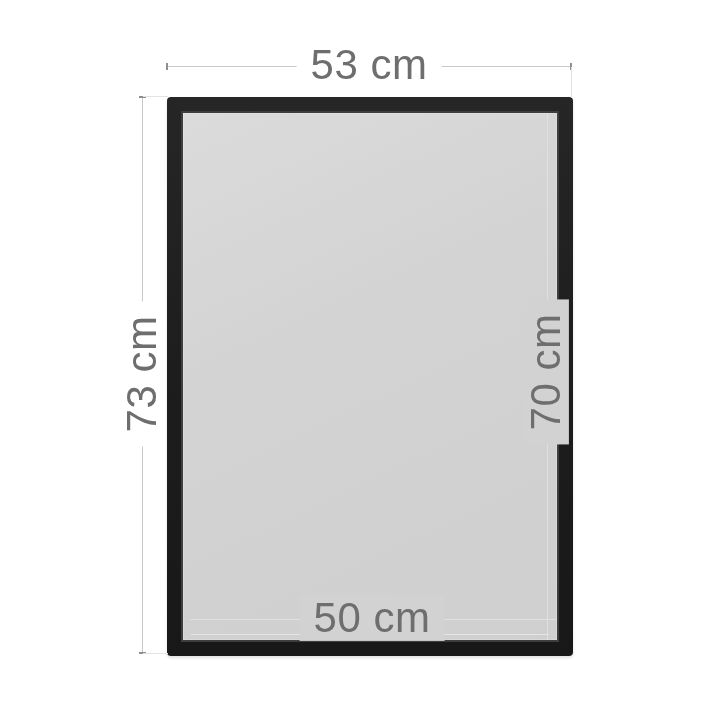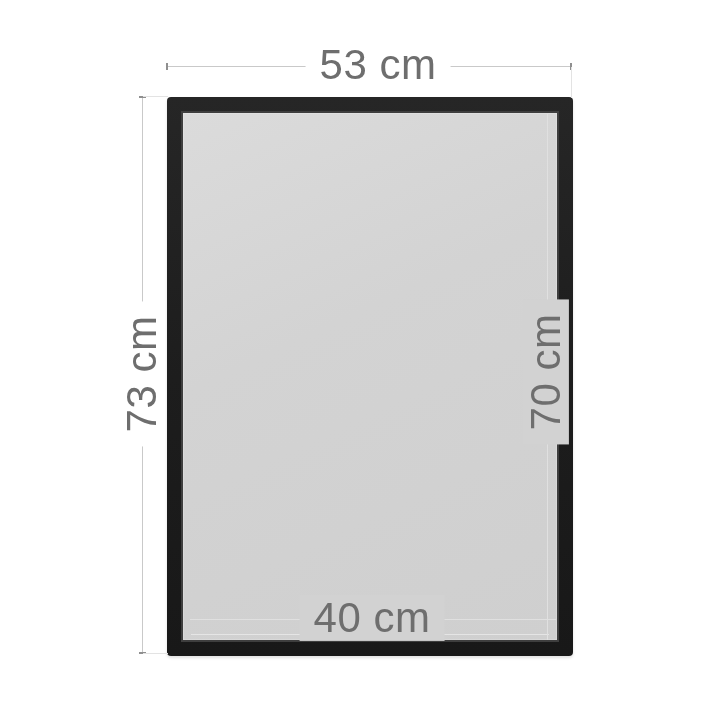--- a/index.html
+++ b/index.html
@@ -117,29 +117,29 @@
     <div class="glass">
       <div class="glass-reflection"></div>
     </div>
   </div>
 
   <div class="dim-line-h" style="left:166px; top:66px; width:406px;">
     <span class="tick-v" style="left:0;"></span>
     <span class="tick-v" style="right:0;"></span>
   </div>
   <div class="ext-line-v" style="left:571px; top:67px; height:31px;"></div>
-  <div class="dim-label on-white center-h" style="left:378px; top:65px;">53 cm</div>
+  <div class="dim-label on-white center-h" style="left:369px; top:65px;">53 cm</div>
 
   <div class="dim-line-v" style="left:142px; top:97px; height:556px;">
     <span class="tick-h" style="top:-1px;"></span>
     <span class="tick-h" style="bottom:-1px;"></span>
   </div>
   <div class="ext-line-h" style="left:143px; top:96px; width:25px;"></div>
   <div class="ext-line-h" style="left:143px; top:653px; width:25px;"></div>
   <div class="dim-label on-white rotated" style="left:142px; top:374px;">73 cm</div>
 
   <div class="dim-line-v inner" style="left:547px; top:114px; height:526px;"></div>
   <div class="dim-label on-glass rotated" style="left:546px; top:372px;">70 cm</div>
 
   <div class="dim-line-h inner" style="left:190px; top:619px; width:366px;"></div>
-  <div class="dim-label on-glass center-h" style="left:372px; top:618px;">40 cm</div>
+  <div class="dim-label on-glass center-h" style="left:372px; top:618px;">50 cm</div>
 
 </div>
 
 </body></html>

